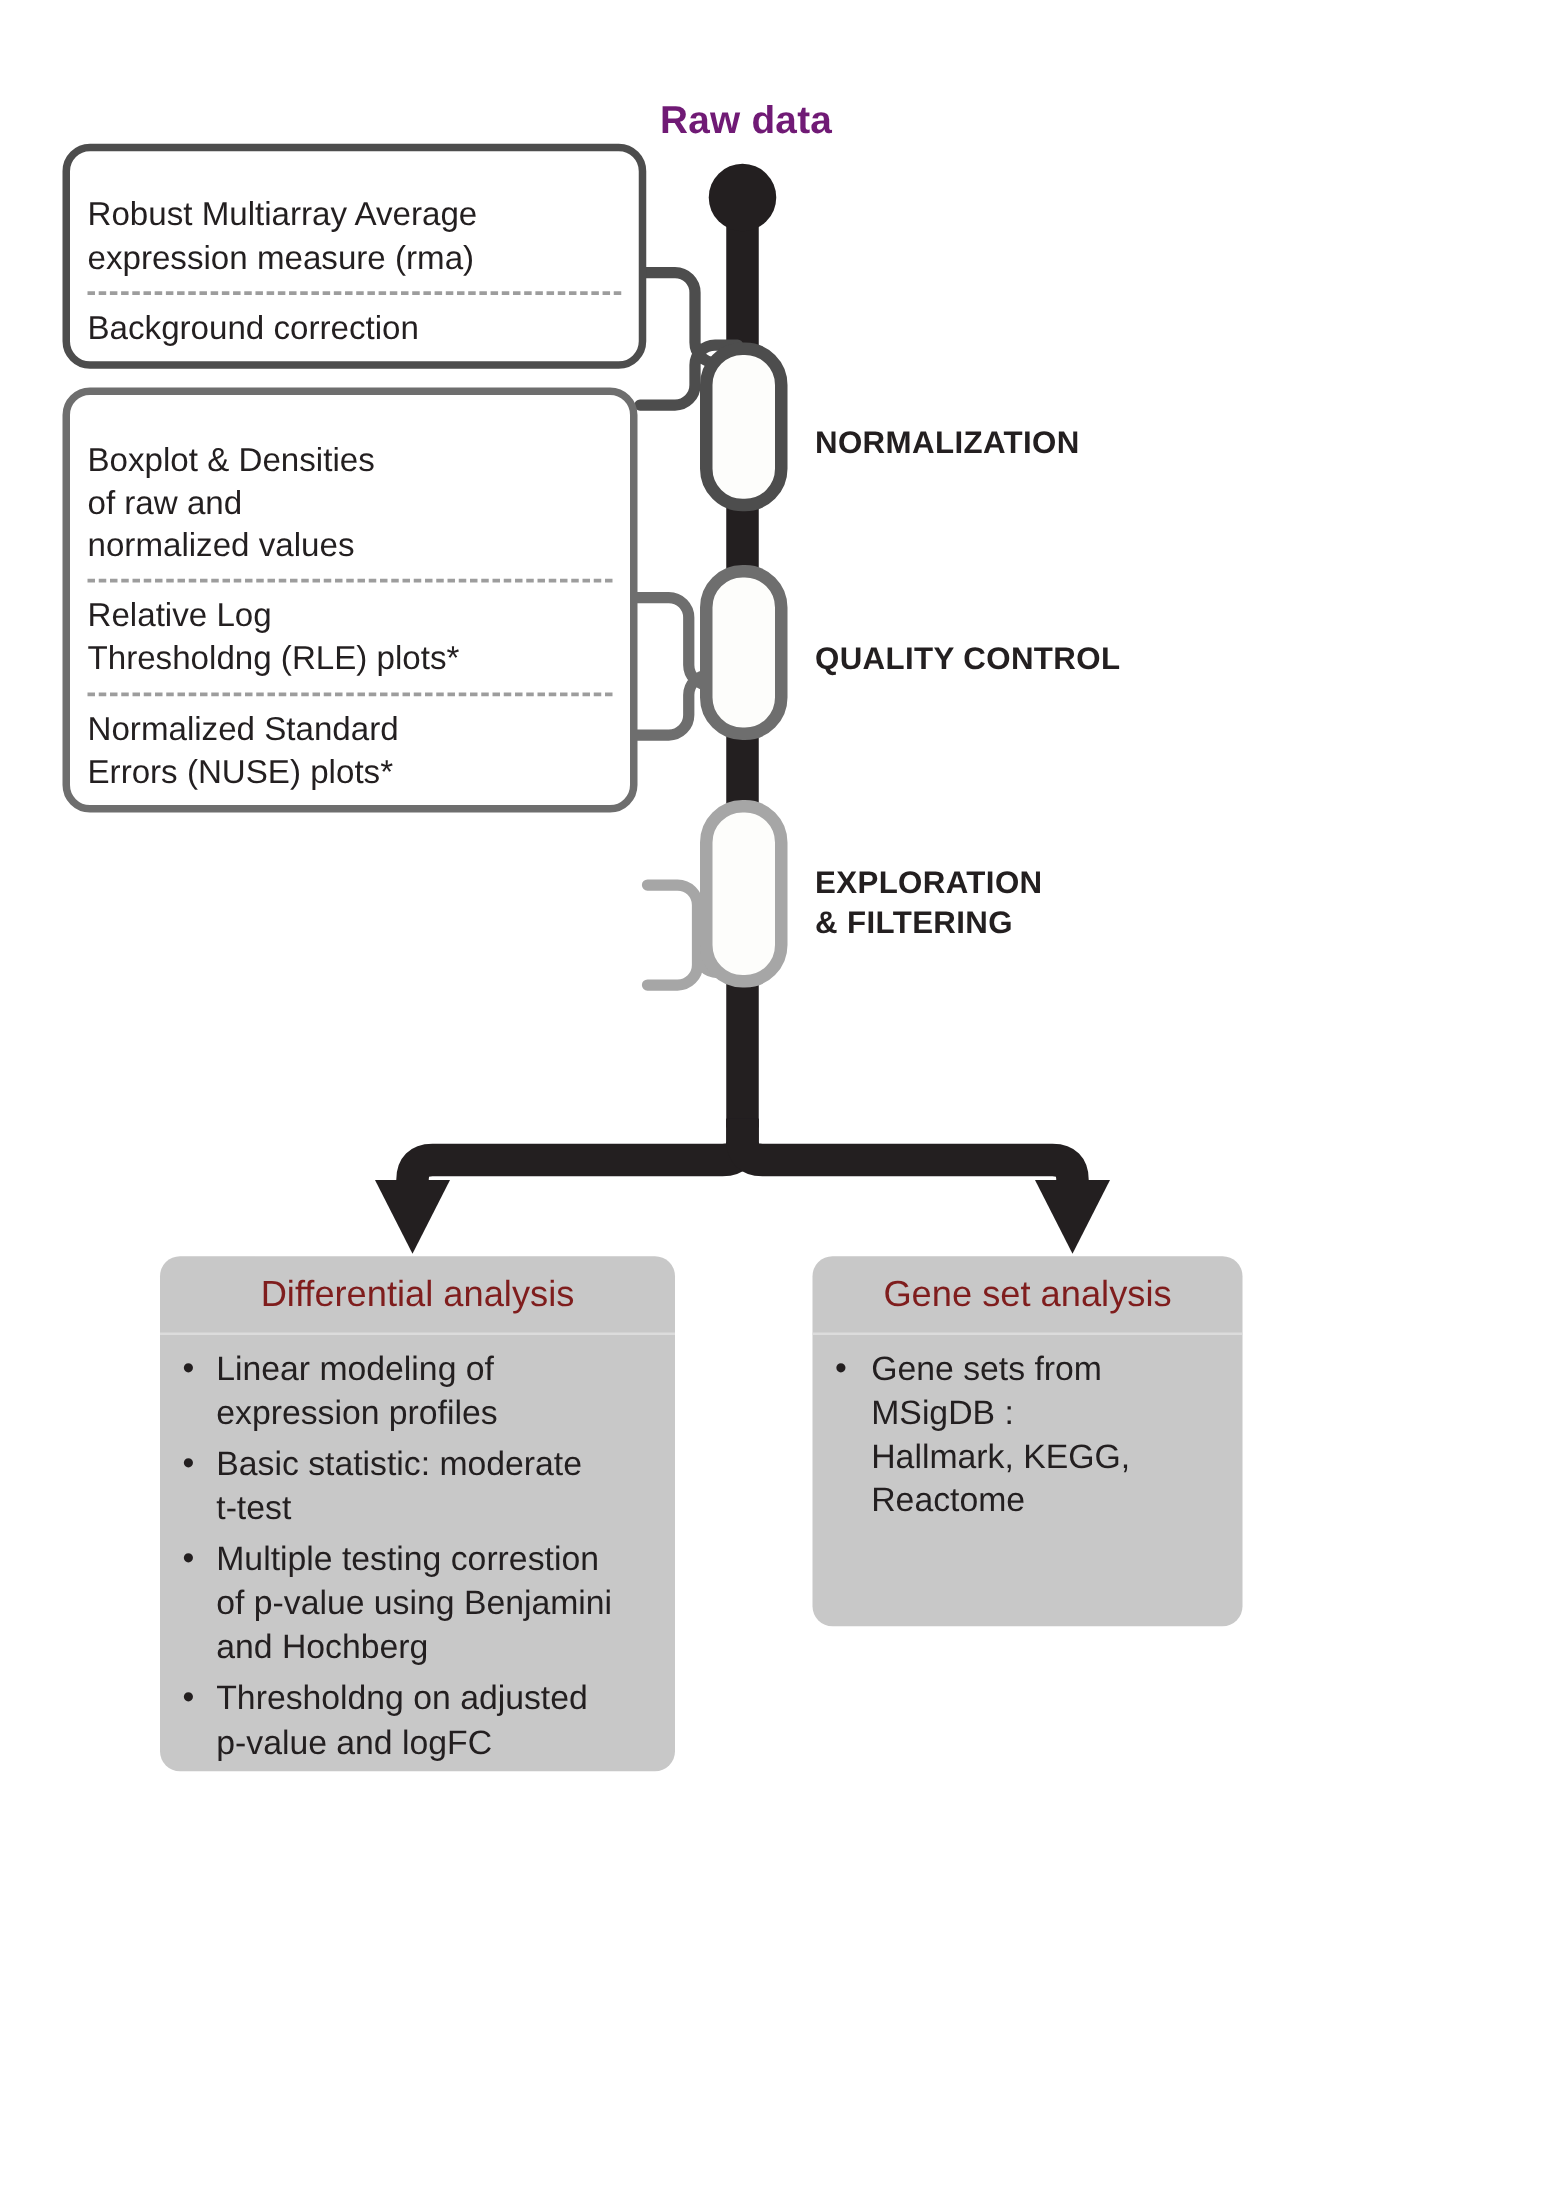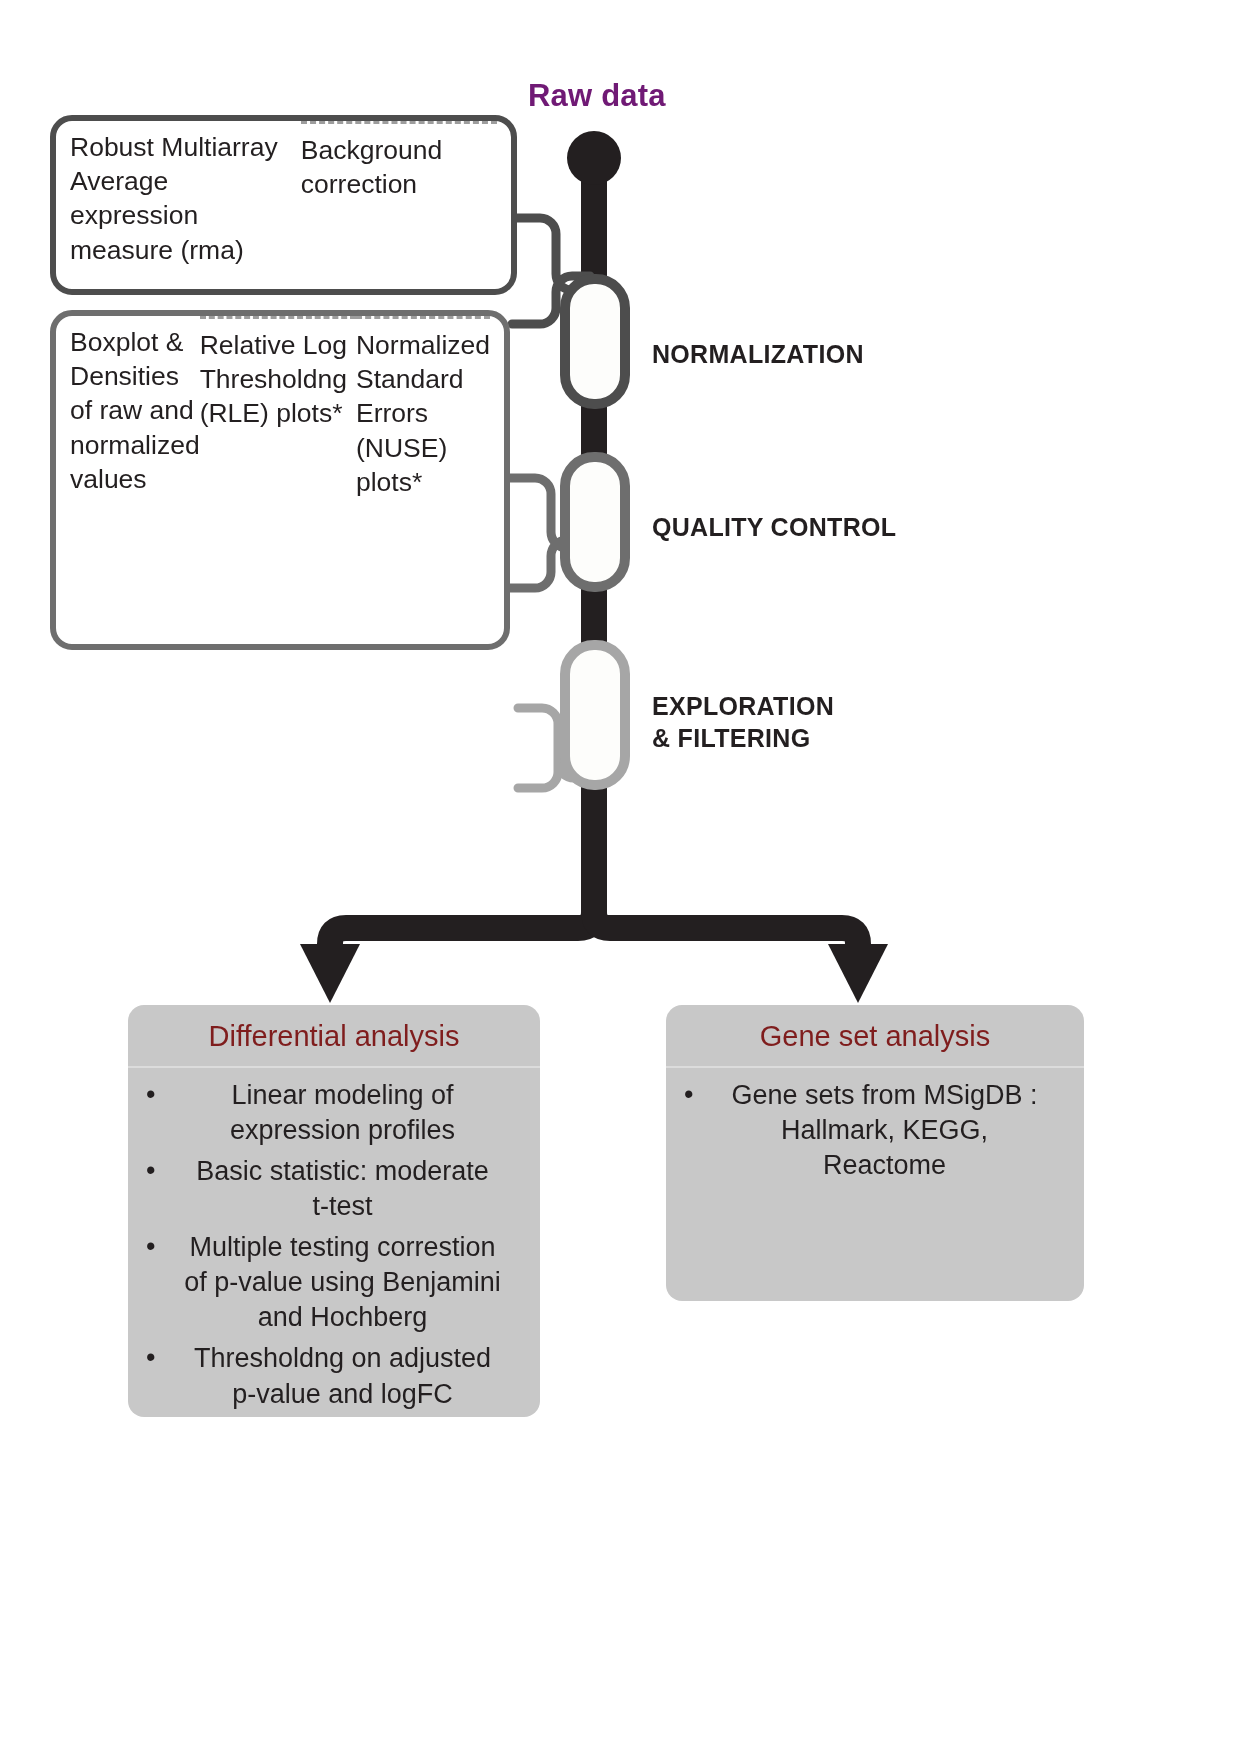--- a/index.html
+++ b/index.html
@@ -65,21 +65,21 @@
     box-sizing: border-box;
     background: #ffffff;
     border-radius: 22px;
     padding: 0 14px;
   }
   .card-inner {
     box-sizing: border-box;
     width: 100%;
     height: 100%;
     display: flex;
-    flex-direction: row;
+    flex-direction: column;
     justify-content: flex-end;
   }
   .card-row {
     font-size: 26.5px;
     line-height: 1.29;
     color: #231f20;
     padding: 9px 0 10px 0;
     white-space: pre-line;
   }
   .card-row + .card-row {
@@ -113,21 +113,20 @@
   .panel-title {
     text-align: center;
     font-size: 29px;
     line-height: 1.2;
     color: #7f1d1d;
     padding: 14px 10px 12px 10px;
     border-bottom: 2px solid #dcdcdc;
   }
   .panel-body {
     padding: 10px 28px 16px 16px;
-    text-align: center;
   }
   .bullet-list {
     list-style: none;
     margin: 0;
     padding: 0;
   }
   .bullet-item {
     position: relative;
     font-size: 27px;
     line-height: 1.30;
@@ -140,21 +139,21 @@
     content: "\2022";
     position: absolute;
     left: 2px;
     top: -1px;
     font-size: 27px;
     line-height: 1.30;
     color: #231f20;
   }
 
   .panel.left  { left: 128px; top: 1005px; width: 412px; height: 412px; }
-  .panel.right { left: 666px; top: 1005px; width: 418px; height: 296px; }
+  .panel.right { left: 650px; top: 1005px; width: 344px; height: 296px; }
   .panel.right .bullet-item { padding-left: 31px; }
 </style>
 </head>
 <body>
 
 <div id="canvas">
 
   <svg id="spine-layer" viewBox="0 0 1240 1753" width="1240" height="1753" xmlns="http://www.w3.org/2000/svg">
 
     <g>

